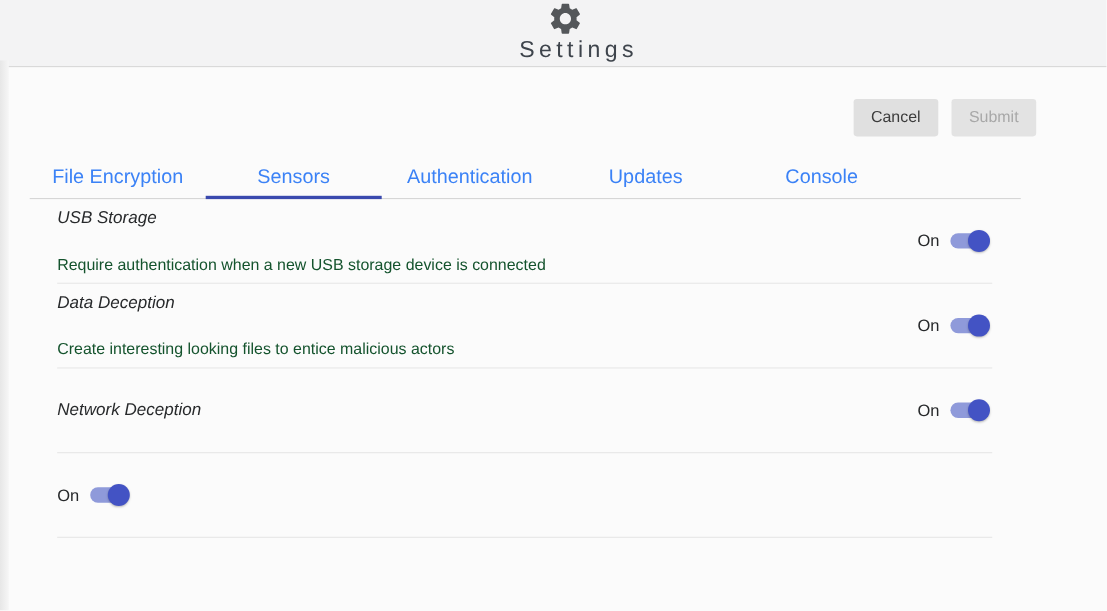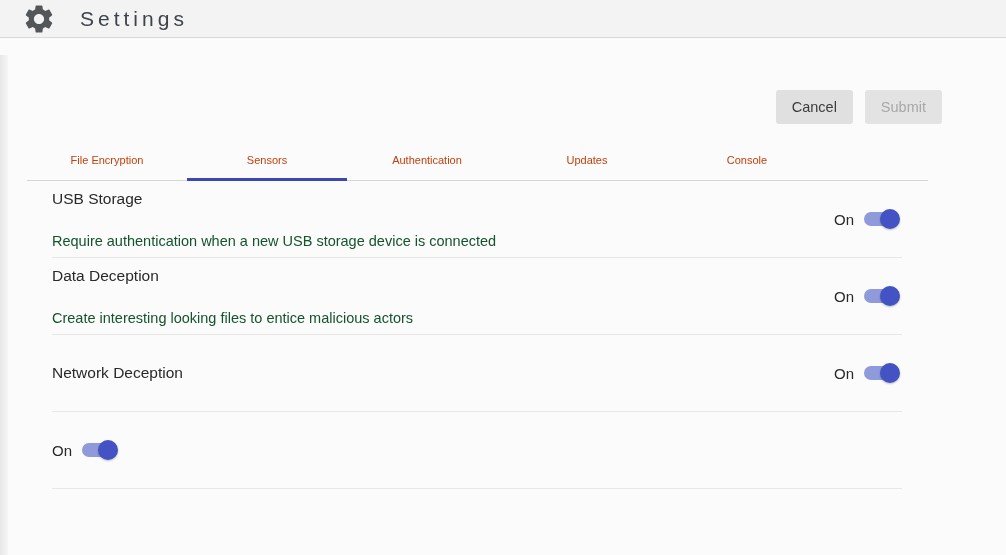--- a/index.html
+++ b/index.html
@@ -7,26 +7,27 @@
   body {
     font-family: "Liberation Sans", sans-serif;
     background: #fbfbfb;
     position: relative;
     overflow: hidden;
     color: #27292b;
   }
 
   
   .app-header {
-    height: 38px;
+    height: 61px;
     background: #f3f3f4;
     border-bottom: 1px solid #d9d9d9;
     display: flex;
     align-items: center;
     padding-left: 22px;
+    flex-direction: column;
   }
   .gear-wrap { width: 34px; height: 34px; display: flex; align-items: center; justify-content: center; }
   .gear-wrap svg { width: 34px; height: 34px; fill: #54575a; }
   .app-title {
     margin-left: 24px;
     font-size: 21px;
     letter-spacing: 4px;
     color: #3e444c;
     font-weight: 400;
   }
@@ -71,23 +72,23 @@
     width: 901px;
     border-bottom: 1px solid #d6d6d6;
     display: flex;
   }
   .tab {
     width: 160px;
     height: 40px;
     display: flex;
     align-items: center;
     justify-content: center;
-    font-size: 11px;
+    font-size: 18px;
     font-weight: 500;
-    color: #c2410c;
+    color: #3b82f6;
     cursor: pointer;
     position: relative;
     text-align: center;
   }
   .tab.active::after {
     content: "";
     position: absolute;
     left: 0; right: 0; bottom: -1px;
     height: 3px;
     background: #3a49ae;
@@ -105,20 +106,21 @@
     border-bottom: 1px solid #e7e7e7;
     display: flex;
     align-items: center;
     justify-content: space-between;
   }
   .setting-text { flex: 1; }
   .setting-title {
     font-size: 15.5px;
     color: #27292b;
     line-height: 20px;
+    font-style: italic;
   }
   .setting-desc {
     margin-top: 23px;
     font-size: 14.5px;
     color: #14532d;
     line-height: 18px;
   }
   .setting-control {
     display: flex;
     align-items: center;

